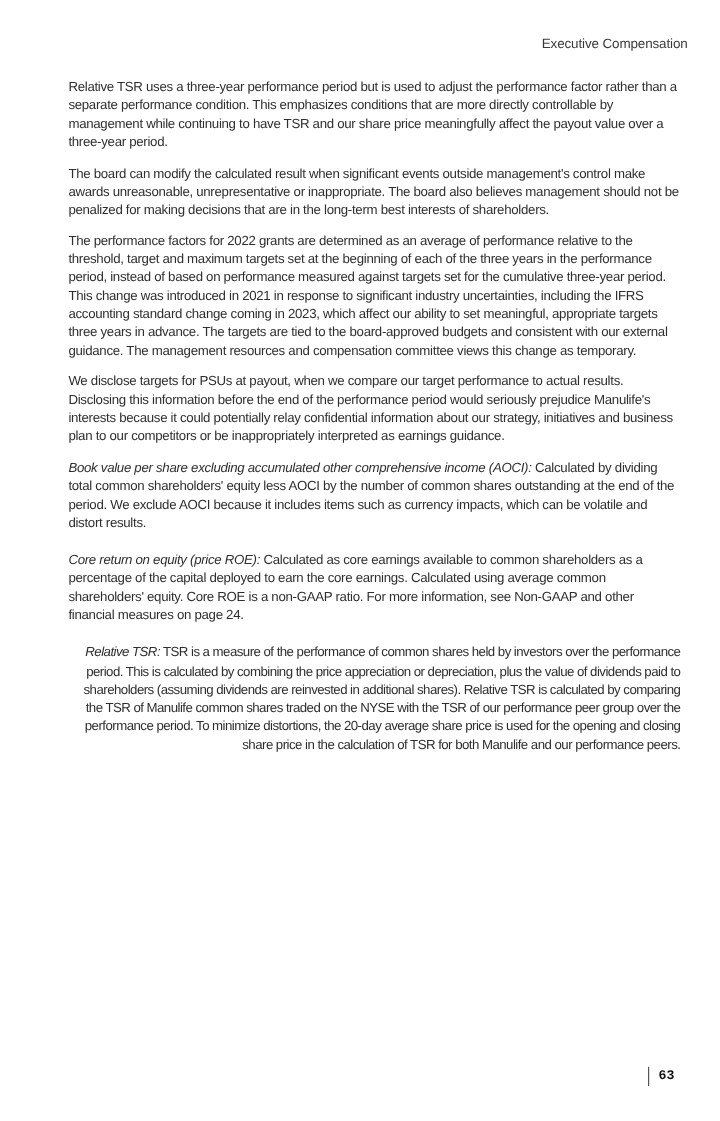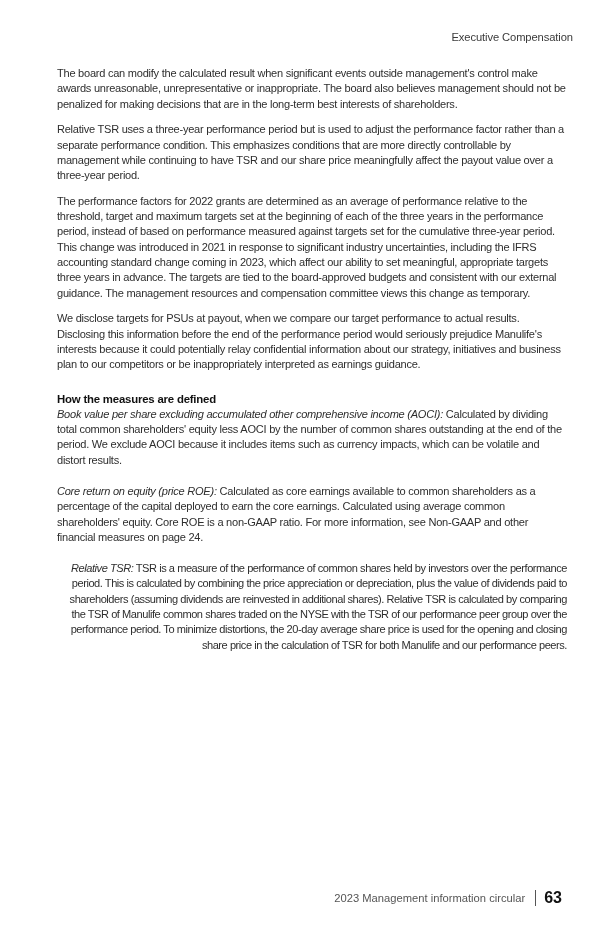--- a/index.html
+++ b/index.html
@@ -26,39 +26,37 @@
     .defs p { margin: 0 0 16px 0; }
     .defs p.first { margin-top: 0; }
     .narrow { letter-spacing: -0.45px; text-align: right; }
     .footer {
       position: absolute; top: 889px; right: 38px;
       display: flex; align-items: center; font-size: 11.2px; color: #555;
     }
     .footer .divider {
       width: 1px; height: 16px; background: #555; margin: 0 8px 0 10px;
     }
-    .footer .page-num { font-weight: bold; color: #111; font-size: 16px; }
+    .footer .page-num { font-weight: bold; color: #111; font-size: 11px; font-family: Liberation Mono, monospace; }
   </style>
 </head>
 <body>
 
 <div class="header">Executive Compensation</div>
 
 <div class="content">
+  <p>Relative TSR uses a three-year performance period but is used to adjust the performance factor rather than a separate performance condition. This emphasizes conditions that are more directly controllable by management while continuing to have TSR and our share price meaningfully affect the payout value over a three-year period.</p>
   <p>The board can modify the calculated result when significant events outside management's control make awards unreasonable, unrepresentative or inappropriate. The board also believes management should not be penalized for making decisions that are in the long-term best interests of shareholders.</p>
-  <p>Relative TSR uses a three-year performance period but is used to adjust the performance factor rather than a separate performance condition. This emphasizes conditions that are more directly controllable by management while continuing to have TSR and our share price meaningfully affect the payout value over a three-year period.</p>
   <p>The performance factors for 2022 grants are determined as an average of performance relative to the threshold, target and maximum targets set at the beginning of each of the three years in the performance period, instead of based on performance measured against targets set for the cumulative three-year period. This change was introduced in 2021 in response to significant industry uncertainties, including the IFRS accounting standard change coming in 2023, which affect our ability to set meaningful, appropriate targets three years in advance. The targets are tied to the board-approved budgets and consistent with our external guidance. The management resources and compensation committee views this change as temporary.</p>
   <p>We disclose targets for PSUs at payout, when we compare our target performance to actual results. Disclosing this information before the end of the performance period would seriously prejudice Manulife's interests because it could potentially relay confidential information about our strategy, initiatives and business plan to our competitors or be inappropriately interpreted as earnings guidance.</p>
 
-  <div class="section-title">How the measures are defined</div>
 
   <div class="defs">
     <p class="first"><span class="term">Book value per share excluding accumulated other comprehensive income (AOCI):</span><span> Calculated by dividing total common shareholders' equity less AOCI by the number of common shares outstanding at the end of the period. We exclude AOCI because it includes items such as currency impacts, which can be volatile and distort results.</span></p>
     <p><span class="term">Core return on equity (price ROE):</span><span> Calculated as core earnings available to common shareholders as a percentage of the capital deployed to earn the core earnings. Calculated using average common shareholders' equity. Core ROE is a non-GAAP ratio. For more information, see Non-GAAP and other financial measures on page 24.</span></p>
     <p class="narrow"><span class="term">Relative TSR:</span><span> TSR is a measure of the performance of common shares held by investors over the performance period. This is calculated by combining the price appreciation or depreciation, plus the value of dividends paid to shareholders (assuming dividends are reinvested in additional shares). Relative TSR is calculated by comparing the TSR of Manulife common shares traded on the NYSE with the TSR of our performance peer group over the performance period. To minimize distortions, the 20-day average share price is used for the opening and closing share price in the calculation of TSR for both Manulife and our performance peers.</span></p>
   </div>
 </div>
 
 <div class="footer">
-  <span>2023 Management information circular</span>
   <span class="divider"></span>
   <span class="page-num">63</span>
 </div>
 
 </body></html>

